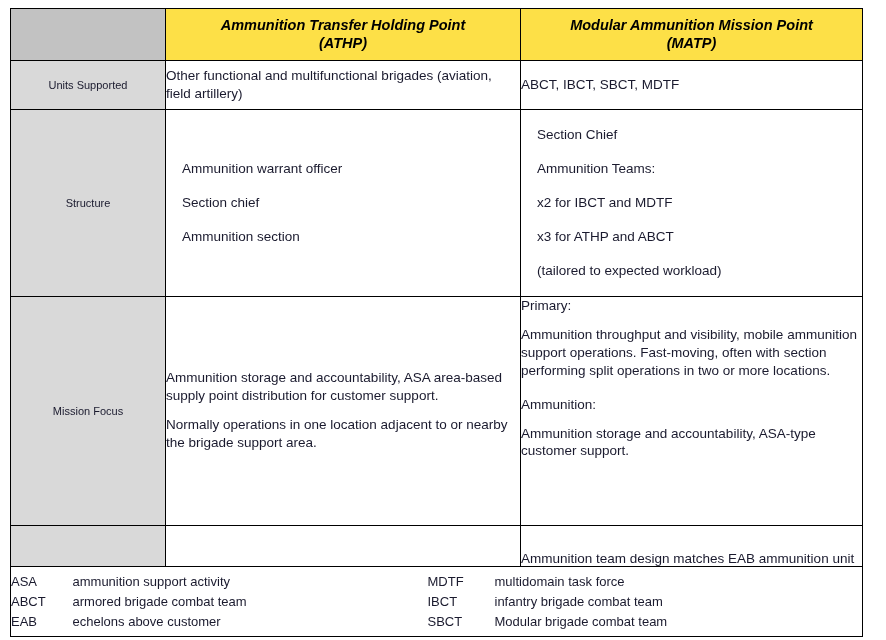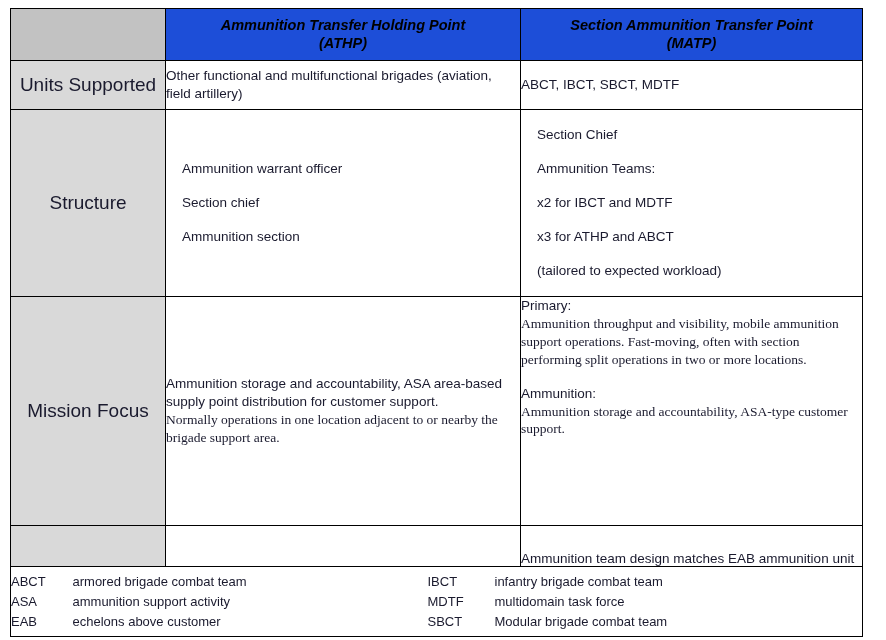--- a/index.html
+++ b/index.html
@@ -44,39 +44,39 @@
     padding: 0;
   }
 
   
   col.c1 { width: 155px; }
   col.c2 { width: 355px; }
   col.c3 { width: 342px; }
 
   
   tr.head th {
-    background: #1d4ed8;
+    background: #fde047;
     height: 45px;
     font-style: italic;
     font-weight: bold;
     font-size: 14.5px;
     text-align: center;
     line-height: 1.18;
     padding: 3px 8px;
     color: #000000;
   }
   tr.head th.blank {
     background: #c2c2c2;
   }
 
   
   td.label {
     background: #d9d9d9;
     text-align: center;
-    font-size: 19px;
+    font-size: 11px;
     color: #1a1a2e;
     padding: 4px 6px;
   }
 
   
   td.body {
     background: #ffffff;
     font-size: 13.5px;
     line-height: 1.33;
     padding: 6px 10px 6px 10px;
@@ -84,21 +84,21 @@
     color: #1a1a2e;
   }
   td.body.vtop {
     vertical-align: top;
   }
 
   .para {
     margin: 0 0 0 0;
   }
   .para + .para {
-    font-family: Liberation Serif, serif;
+    margin-top: 11px;
   }
   .line {
     margin: 16px;
     padding: 0;
   }
   .line + .line {
     margin-top: 7px;
   }
   .spacer {
     height: 16px;
@@ -167,21 +167,21 @@
           <col class="c3">
       </colgroup>
       <tbody>
         <tr class="head">
           <th class="blank"></th>
           <th>
             <div>Ammunition Transfer Holding Point</div>
             <div>(ATHP)</div>
           </th>
           <th>
-            <div>Section Ammunition Transfer Point</div>
+            <div>Modular Ammunition Mission Point</div>
             <div>(MATP)</div>
           </th>
         </tr>
 
         <tr class="r-units">
           <td class="label">Units Supported</td>
           <td class="body">
             <p class="para">Other functional and multifunctional brigades (aviation, field artillery)</p>
           </td>
           <td class="body">
@@ -242,32 +242,32 @@
           <col class="lg4">
       </colgroup>
       <tbody>
         <tr>
           <td class="legend-pad-top"></td>
           <td class="legend-pad-top"></td>
           <td class="legend-pad-top"></td>
           <td class="legend-pad-top"></td>
         </tr>
         <tr>
+          <td class="lg-abbr">ASA</td>
+          <td class="lg-term">ammunition support activity</td>
+          <td class="lg-abbr2">MDTF</td>
+          <td class="lg-term2">multidomain task force</td>
+        </tr>
+        <tr>
           <td class="lg-abbr">ABCT</td>
           <td class="lg-term">armored brigade combat team</td>
           <td class="lg-abbr2">IBCT</td>
           <td class="lg-term2">infantry brigade combat team</td>
         </tr>
         <tr>
-          <td class="lg-abbr">ASA</td>
-          <td class="lg-term">ammunition support activity</td>
-          <td class="lg-abbr2">MDTF</td>
-          <td class="lg-term2">multidomain task force</td>
-        </tr>
-        <tr>
           <td class="lg-abbr">EAB</td>
           <td class="lg-term">echelons above customer</td>
           <td class="lg-abbr2">SBCT</td>
           <td class="lg-term2">Modular brigade combat team</td>
         </tr>
         <tr>
           <td class="legend-pad-bot"></td>
           <td class="legend-pad-bot"></td>
           <td class="legend-pad-bot"></td>
           <td class="legend-pad-bot"></td>

